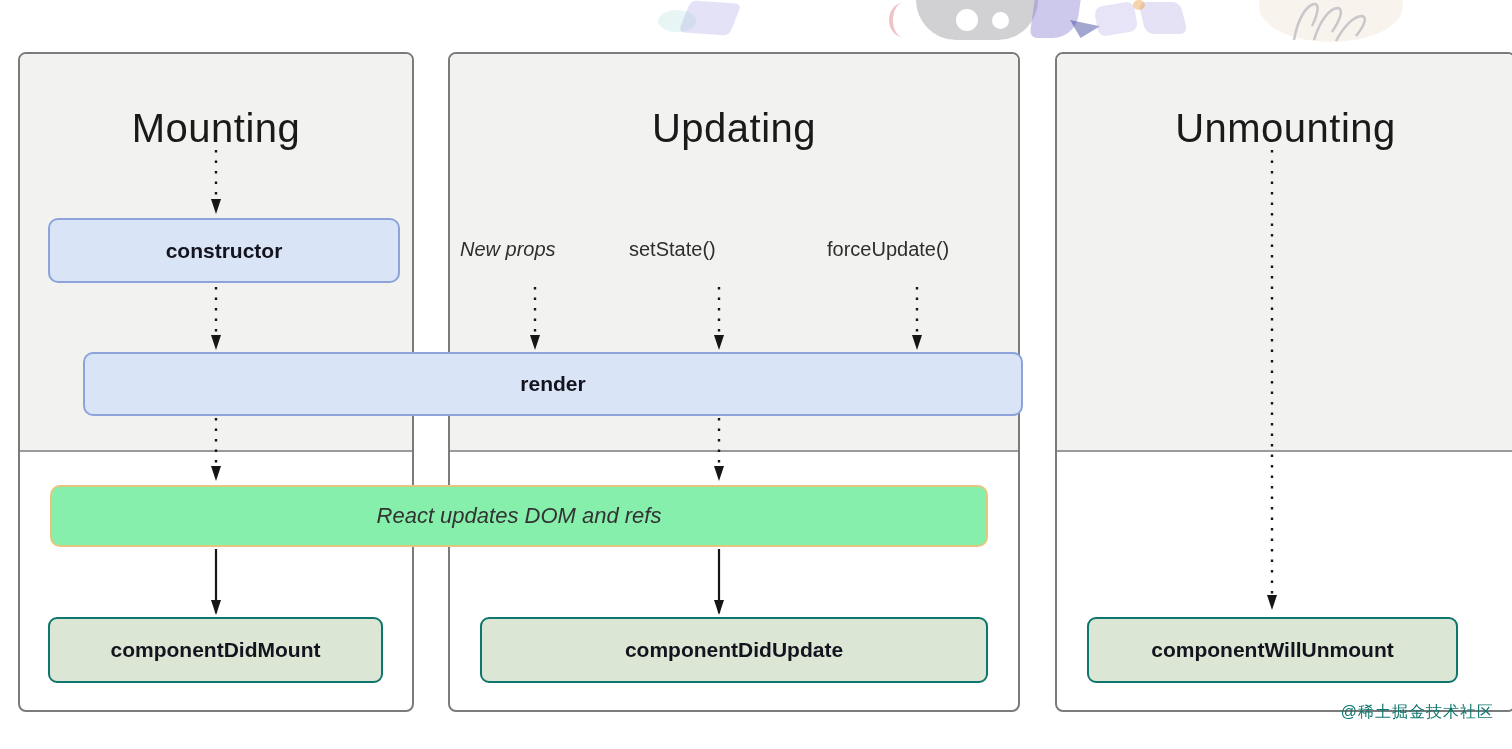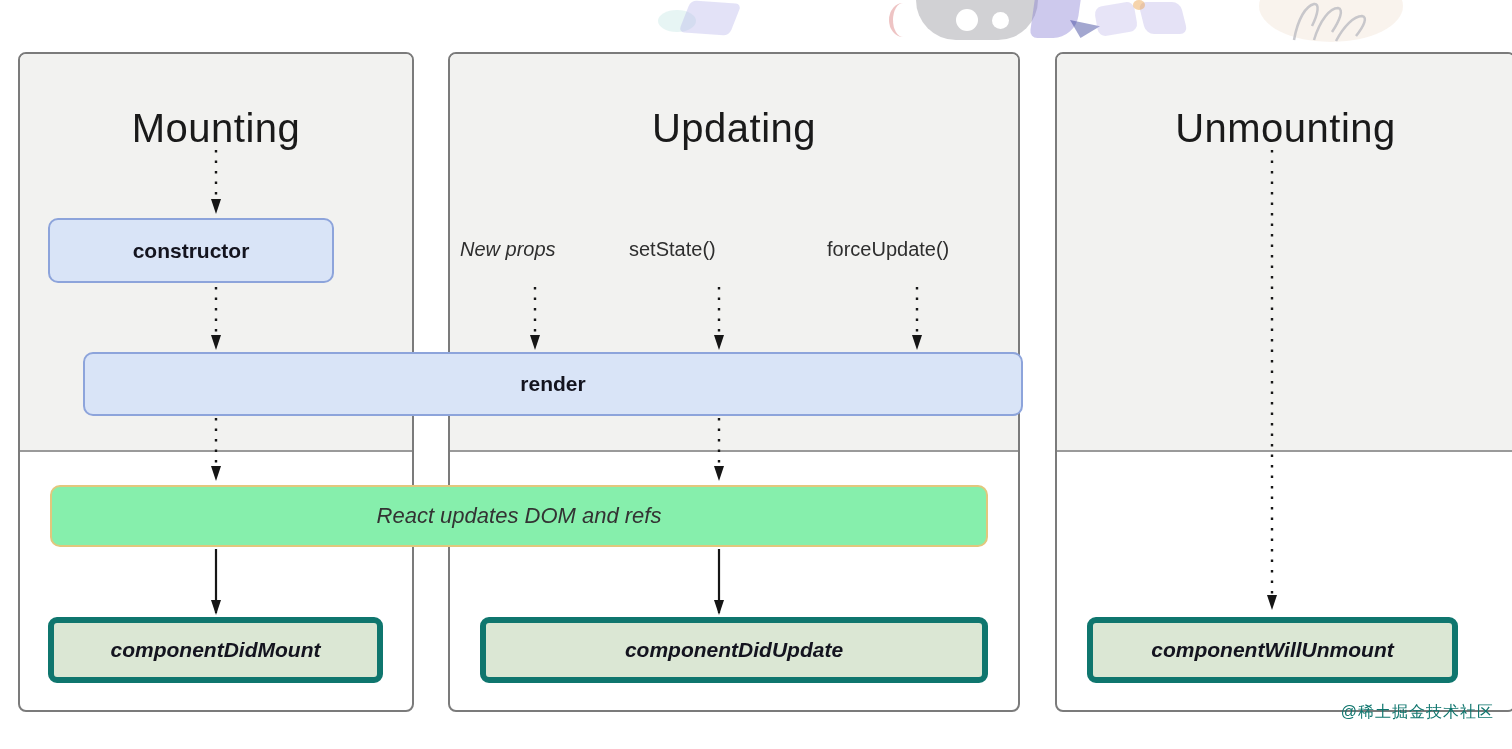--- a/index.html
+++ b/index.html
@@ -25,26 +25,26 @@
     font-size:40px;font-weight:400;color:#1a1a1a;letter-spacing:.5px;z-index:2;margin-top:24px;
   }
 
   
   .box{
     position:absolute;box-sizing:border-box;z-index:3;
     display:flex;align-items:center;justify-content:center;
     font-weight:700;font-size:21px;color:#14141f;
   }
   .box-blue{background:#d9e4f7;border:2px solid #8da4db;border-radius:10px;}
-  .box-green{background:#dbe7d4;border:6px solid #0f766e;border-radius:9px;font-style:italic;}
+  .box-green{background:#dbe7d4;border:2px solid #0f766e;border-radius:9px;}
   .box-yellow{
     background:#86efac;border:2px solid #e2c77d;border-radius:10px;
     font-style:italic;font-weight:500;font-size:22px;color:#333333;
   }
-  .box-constructor{left:48px;top:218px;width:286px;height:65px;}
+  .box-constructor{left:48px;top:218px;width:352px;height:65px;}
   .box-render{left:48px;top:352px;width:940px;height:64px;margin-left:35px;}
   .box-react-updates{left:50px;top:485px;width:938px;height:62px;}
   .box-did-mount{left:48px;top:617px;width:335px;height:66px;}
   .box-did-update{left:480px;top:617px;width:508px;height:66px;}
   .box-will-unmount{left:1087px;top:617px;width:371px;height:66px;}
 
   
   .trigger{
     position:absolute;top:238px;width:180px;z-index:3;
     font-size:20px;color:#2e2e2e;

